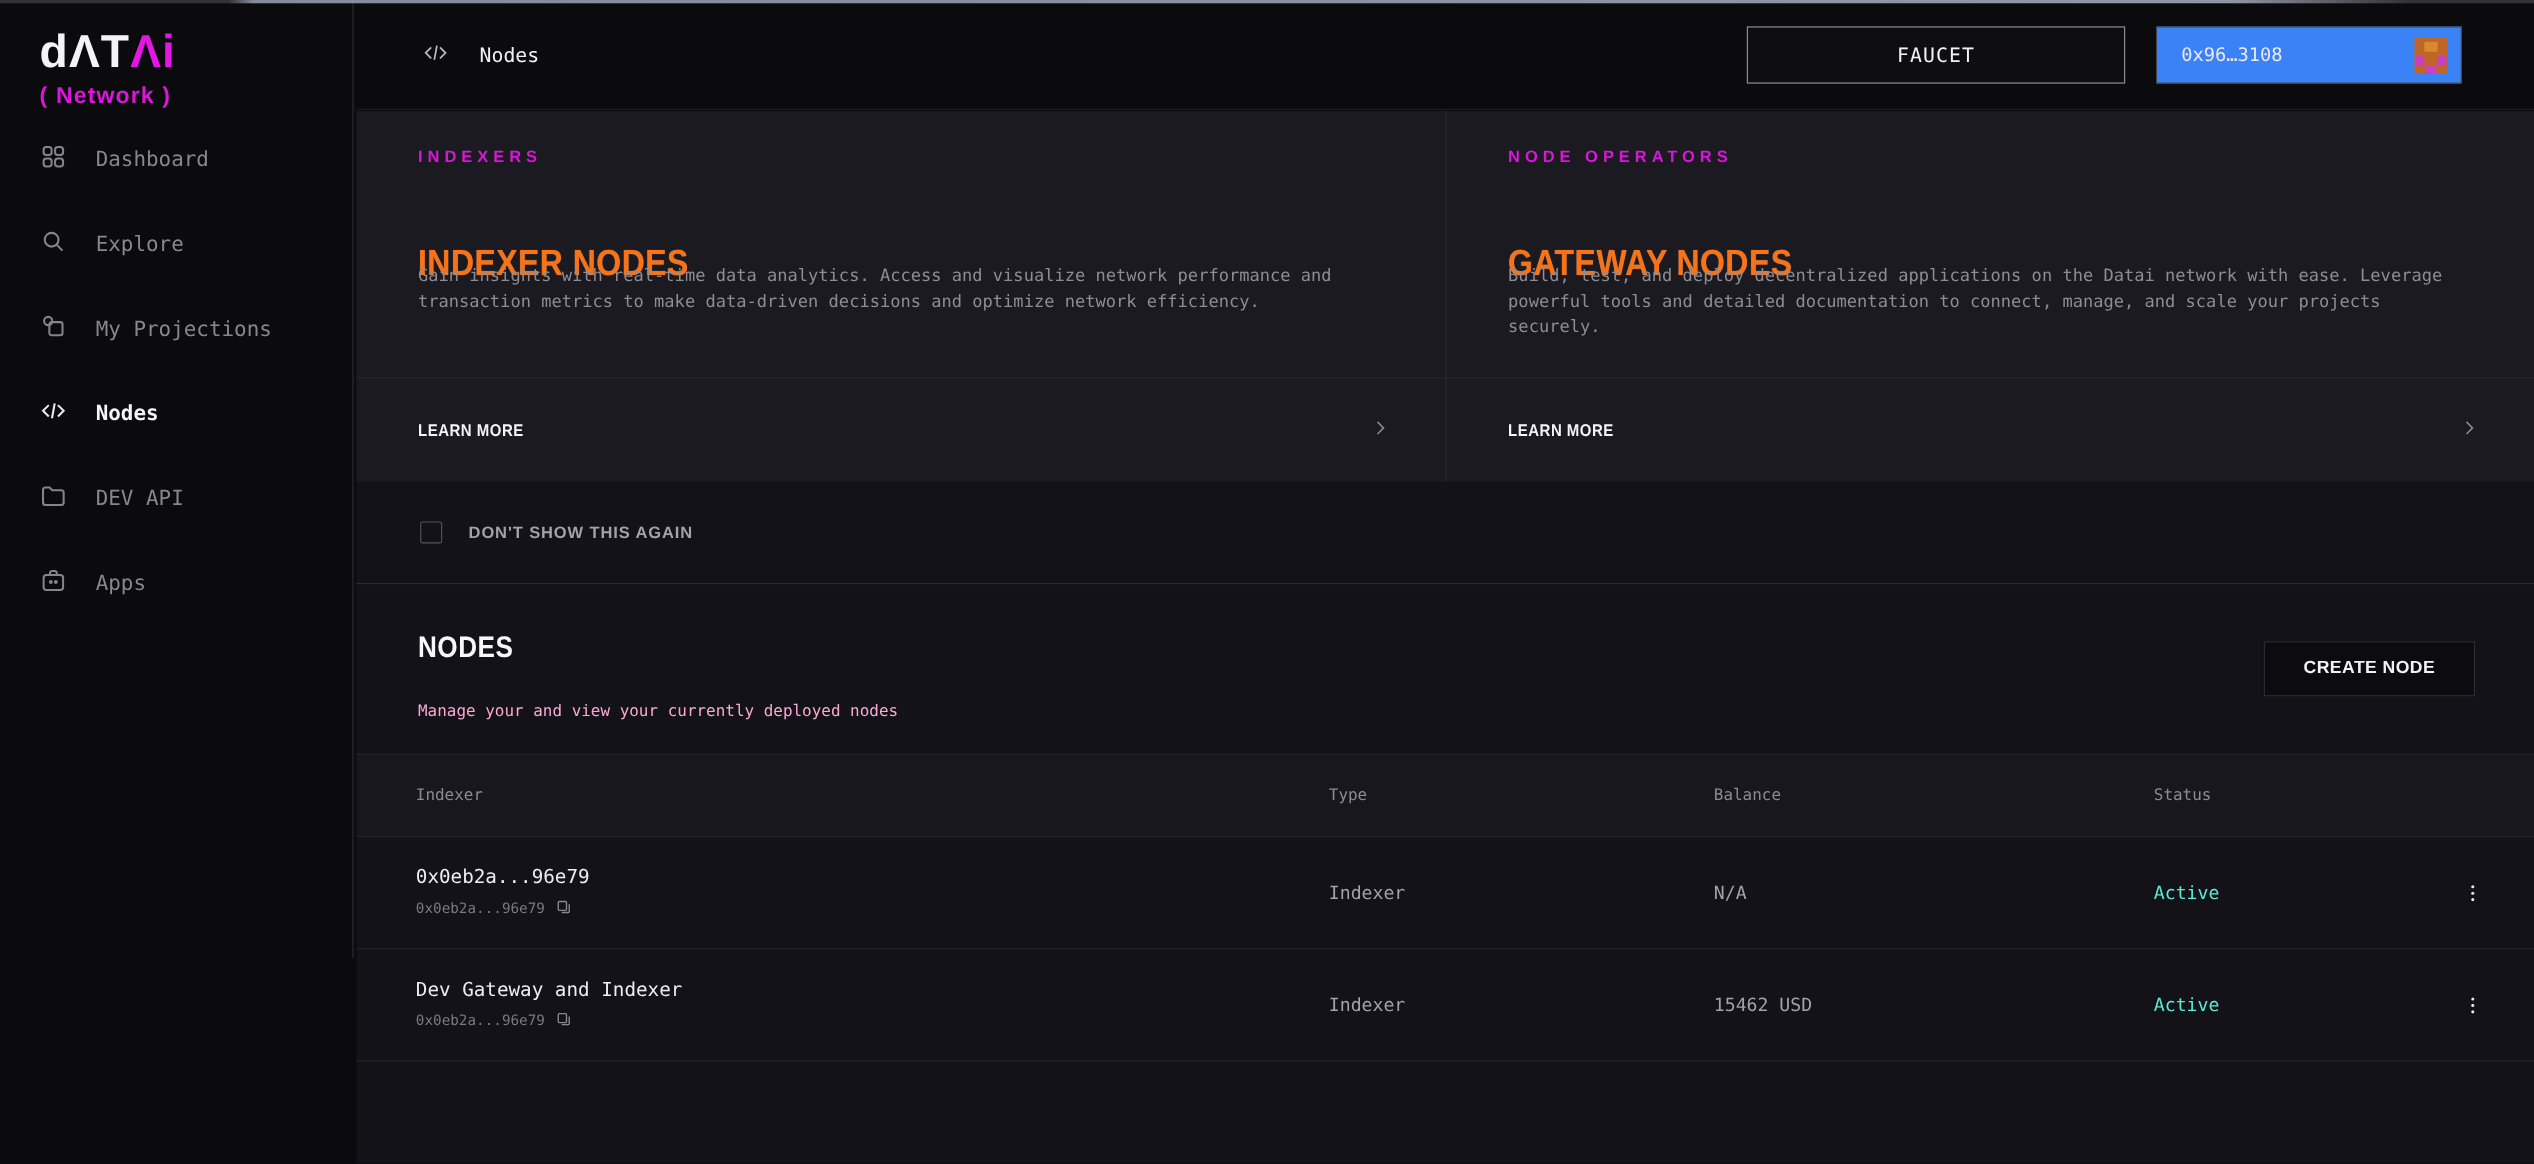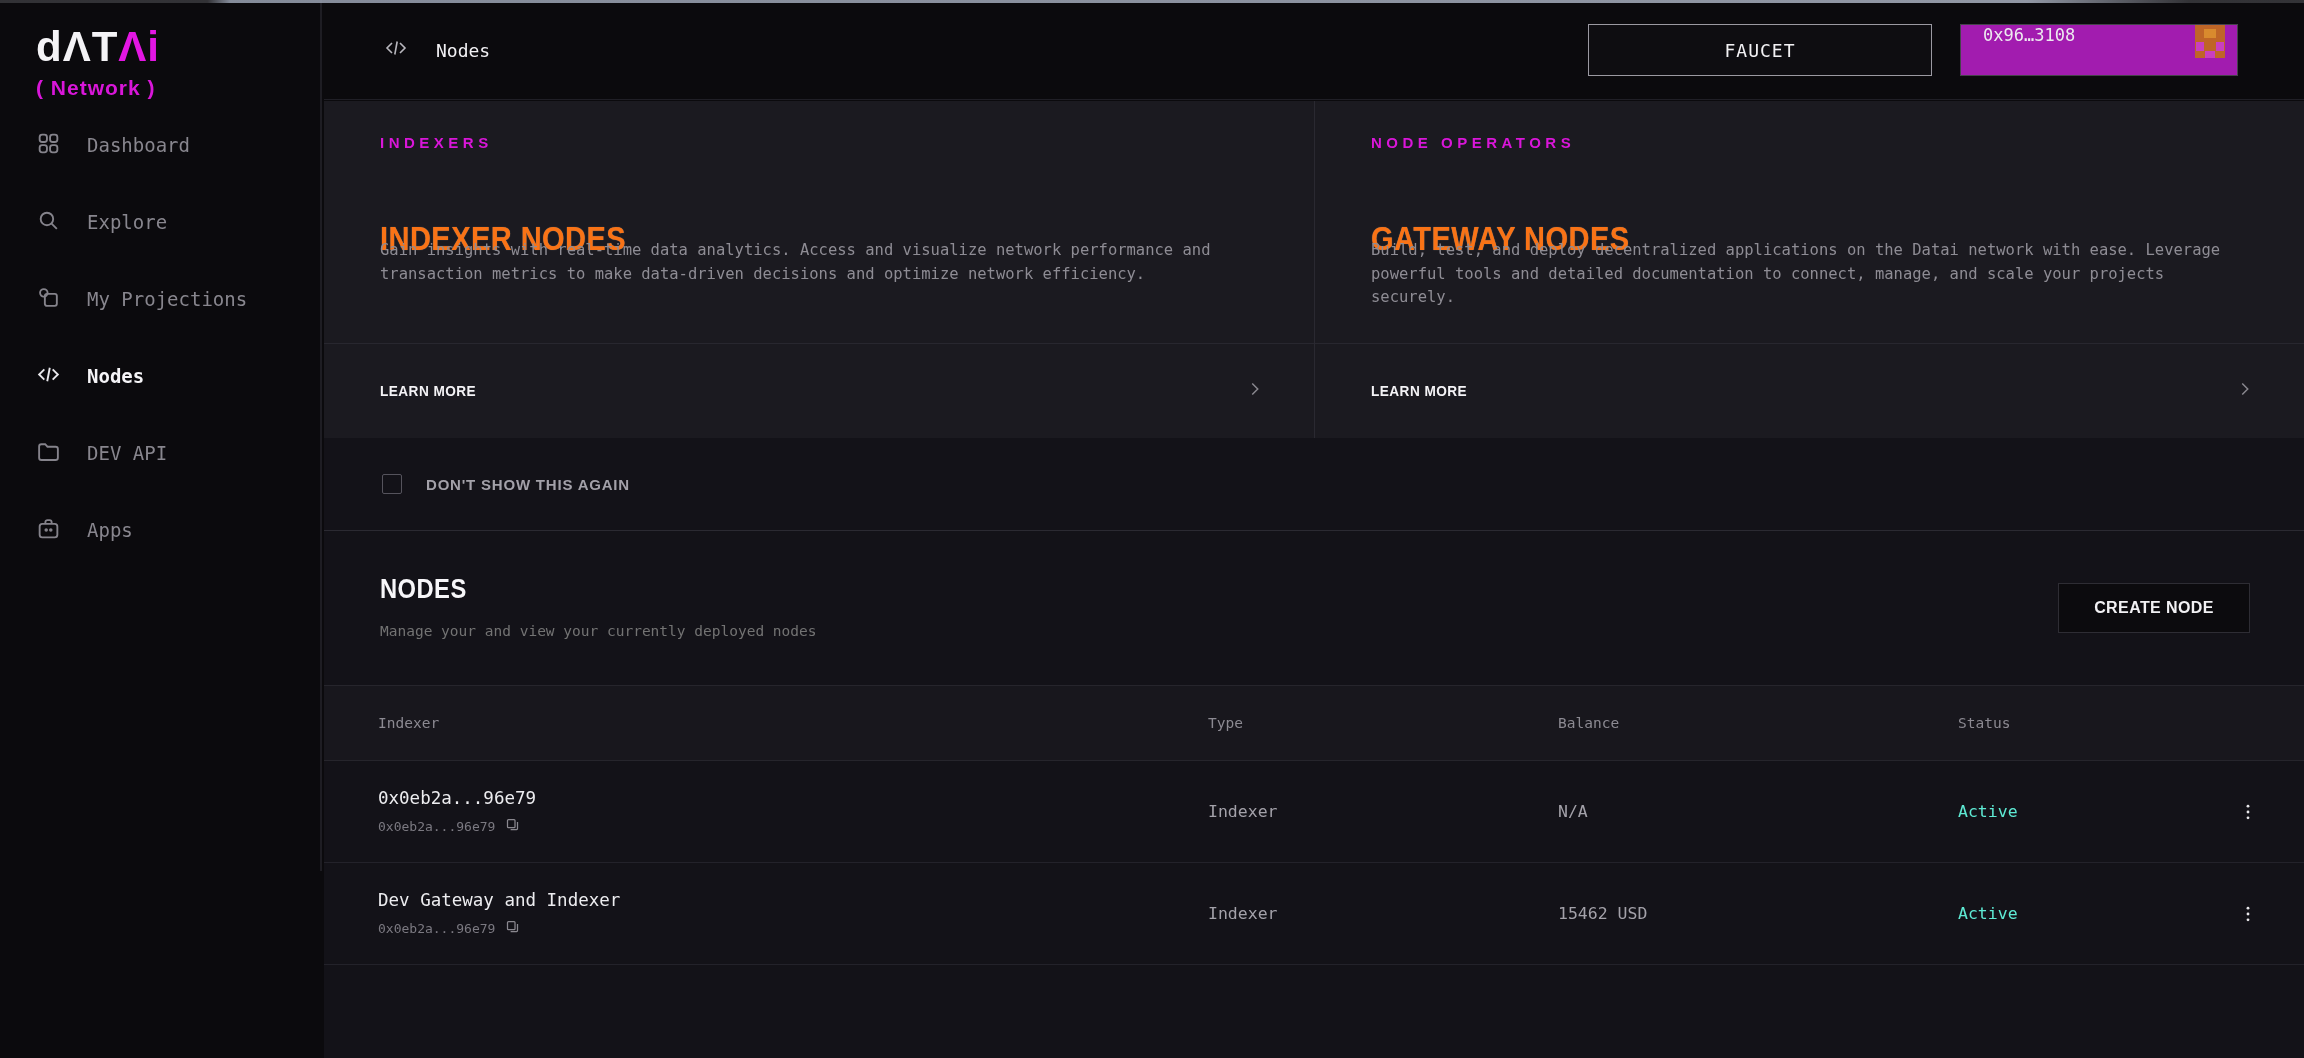--- a/index.html
+++ b/index.html
@@ -34,21 +34,21 @@
   .topbar { position:absolute; left:324px; top:0; width:1980px; height:100px;
     background:#0b0a0d; border-bottom:1px solid #201f26; }
   .page-title { position:absolute; left:60px; top:0; height:100px; display:flex; align-items:center; gap:28px;
     color:#f2f1f4; font-size:18px; }
   .page-title svg { width:24px; height:24px; stroke:#b9b8be; }
   .faucet-btn { position:absolute; left:1264px; top:24px; width:344px; height:52px;
     background:#0e0d11; border:1px solid #9b99a1; color:#f2f1f4;
     font-family:"DejaVu Sans Mono", monospace; font-size:18px; letter-spacing:1px;
     display:flex; align-items:center; justify-content:center; cursor:pointer; }
   .wallet { position:absolute; left:1636px; top:24px; width:278px; height:52px;
-    background:#a21caf; border:1px solid #45434b; display:flex; align-items:flex-start;
+    background:#3b82f6; border:1px solid #45434b; display:flex; align-items:center;
     padding:0 12px 0 22px; cursor:pointer; }
   .wallet-addr { color:#eceaef; font-size:17px; flex:1 1 auto; }
   .identicon { width:30px; height:33px; flex:0 0 auto;
     background-color:#bf6527;
     background-image:
       linear-gradient(#c93fc0,#c93fc0),
       linear-gradient(#c93fc0,#c93fc0),
       linear-gradient(#d98a2e,#d98a2e),
       linear-gradient(#c93fc0,#c93fc0);
     background-size:8px 9px, 8px 9px, 12px 9px, 10px 7px;
@@ -72,21 +72,21 @@
   .learn-more svg { width:22px; height:22px; stroke:#8a888f; }
 
   .dismiss-row { position:absolute; left:0; top:337px; width:100%; height:93px;
     border-bottom:1px solid #2b2a32; display:flex; align-items:center; gap:24px; padding-left:58px; }
   .checkbox { width:20px; height:20px; border:1.5px solid #55535c; border-radius:2px; background:transparent; cursor:pointer; }
   .dismiss-label { font-family:"Liberation Sans", sans-serif; font-weight:700; font-size:15px;
     letter-spacing:.8px; color:#a3a1a9; }
 
   .nodes-head { position:absolute; left:0; top:430px; width:100%; height:154px; }
   .nodes-title { position:absolute; left:56px; top:42px; color:#f7f6f9; font-size:27px; letter-spacing:.5px; }
-  .nodes-sub { position:absolute; left:56px; top:92px; font-size:14.5px; color:#737373; }
+  .nodes-sub { position:absolute; left:56px; top:108px; font-size:14.5px; color:#f9a8d4; }
   .create-btn { position:absolute; right:54px; top:52px; width:192px; height:50px;
     background:#0c0b0e; border:1px solid #2e2d34; color:#f2f1f4;
     font-family:"Liberation Sans", sans-serif; font-weight:700; font-size:16px; letter-spacing:.4px;
     display:flex; align-items:center; justify-content:center; cursor:pointer; }
 
   .table { position:absolute; left:0; top:584px; width:100%; }
   .trow { display:grid; grid-template-columns:830px 350px 400px 1fr 48px; align-items:center;
     padding:0 46px 0 54px; }
   .thead { height:76px; background:#18171d; border-top:1px solid #26252c; border-bottom:1px solid #26252c; }
   .th { font-size:14.5px; color:#8c8a92; }

